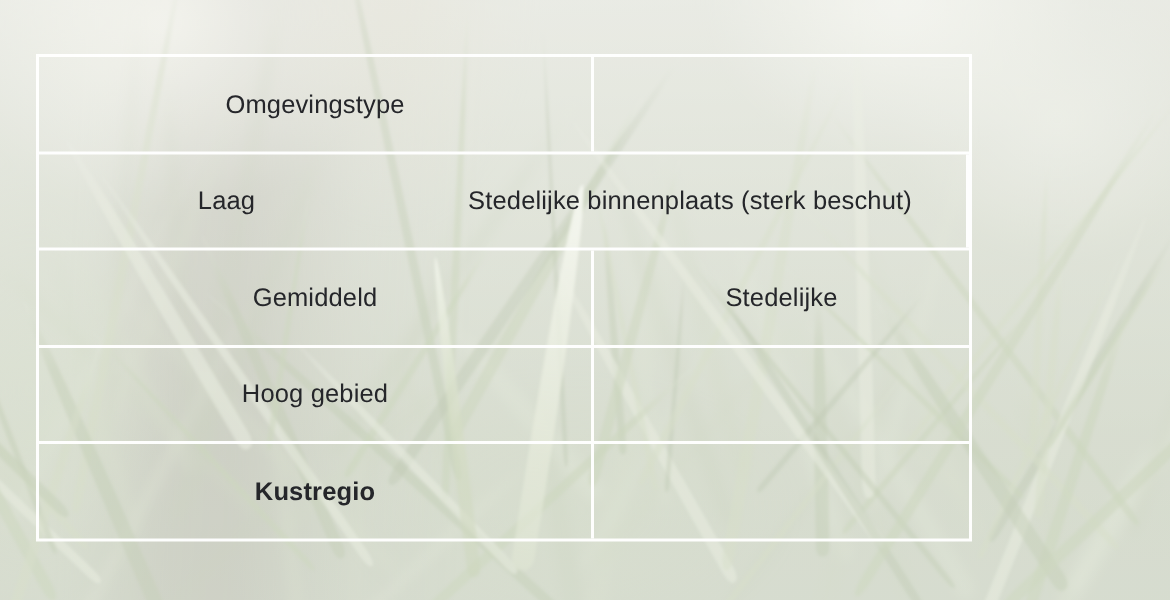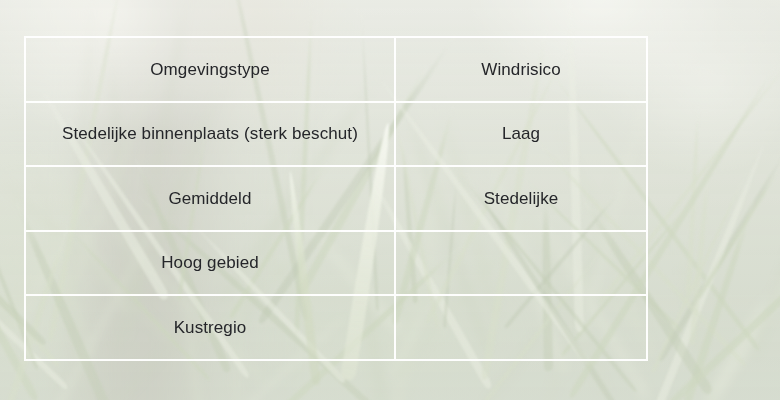--- a/index.html
+++ b/index.html
@@ -100,21 +100,21 @@
     display: flex;
     flex-direction: column;
   }
 
   .row {
     display: flex;
     flex: 1 1 0;
     min-height: 0;
     border-bottom: 2px solid rgba(255,255,255,0.96);
   }
-  .row:last-child { border-bottom: none; }
+  .row:last-child { border-bottom: none; font-weight: bold; }
 
   .cell {
     display: flex;
     align-items: center;
     justify-content: center;
     box-sizing: border-box;
     padding: 0 10px;
     font-size: 17px;
     letter-spacing: 0.1px;
     color: #25262a;
@@ -241,32 +241,29 @@
     </div>
   <div class="bg-layer" id="bg-veil"></div>
   <div class="bg-layer" id="bg-veil2"></div>
 
   <div class="table">
 
     <div class="row">
       <div class="cell cell-left">
         <span>Omgevingstype</span>
       </div>
-      <div class="cell cell-right">
-        <span>Windrisico</span>
-      </div>
-    </div>
-
-    <div class="row">
-      <div class="cell cell-left">
-        <span>Stedelijke binnenplaats (sterk beschut)</span>
-      </div>
+    </div>
+
+    <div class="row">
       <div class="cell cell-right">
         <span>Laag</span>
       </div>
+      <div class="cell cell-left">
+        <span>Stedelijke binnenplaats (sterk beschut)</span>
+      </div>
     </div>
 
     <div class="row">
       <div class="cell cell-left">
         <span>Gemiddeld</span>
       </div>
       <div class="cell cell-right">
         <span>Stedelijke</span>
       </div>
     </div>

